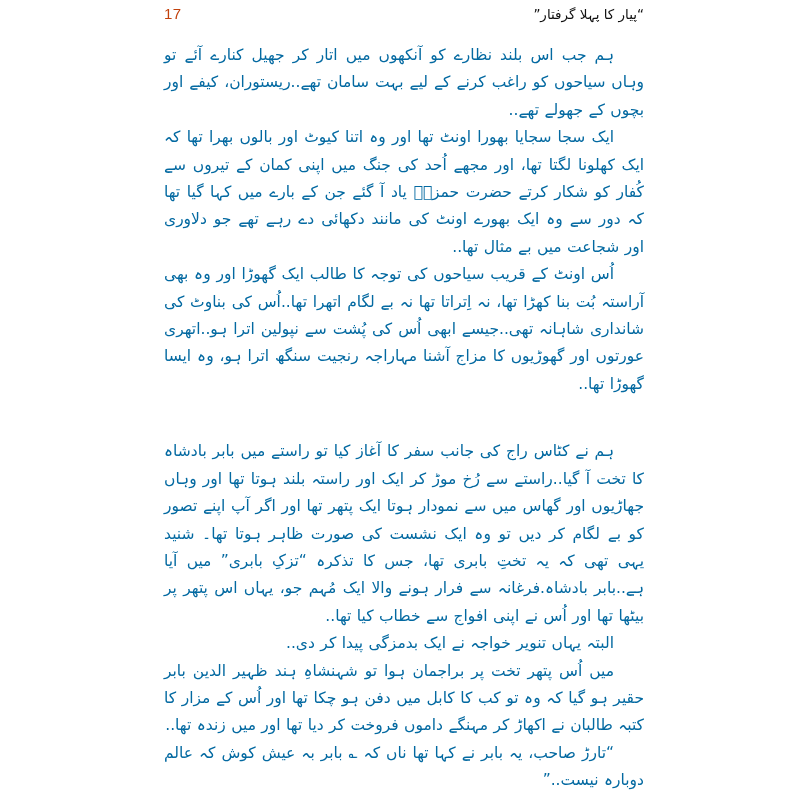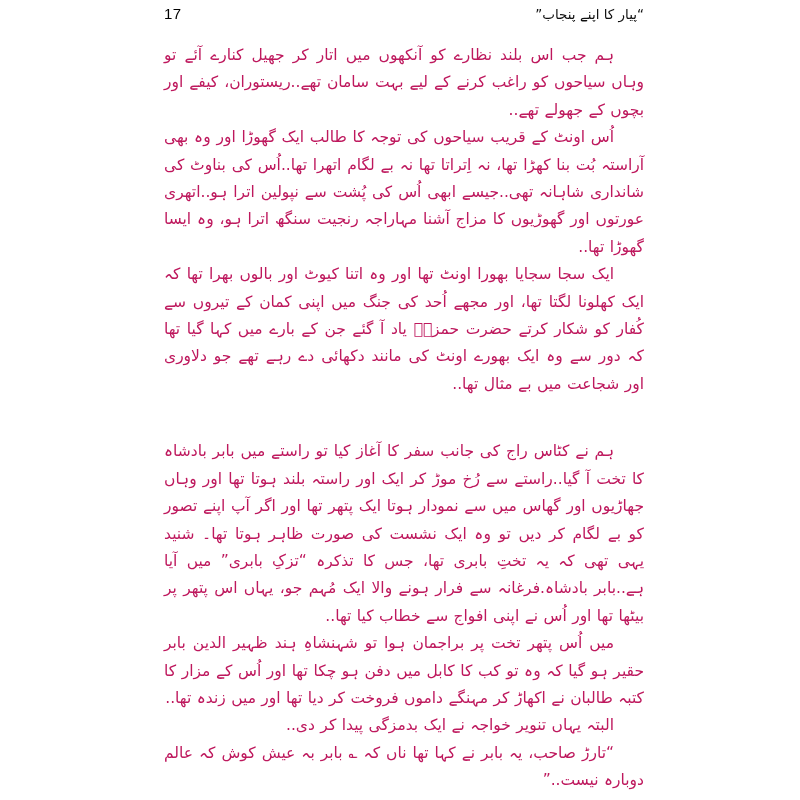--- a/index.html
+++ b/index.html
@@ -20,63 +20,63 @@
     position: absolute;
     top: 5px;
     left: 164px;
     right: 156px;
     display: flex;
     justify-content: space-between;
     align-items: flex-start;
   }
   .page-number {
     font-size: 15px;
-    color: #000000;
+    color: #c2410c;
     font-family: "Liberation Sans", sans-serif;
     letter-spacing: 0.5px;
   }
   .page-title {
     direction: rtl;
     font-size: 13.5px;
     color: #101010;
     line-height: 18px;
   }
   .page-body {
     position: absolute;
     top: 42px;
     left: 164px;
     right: 156px;
     bottom: 8px;
     direction: rtl;
     text-align: justify;
     font-size: 15.5px;
     line-height: 27.4px;
-    color: #be185d;
+    color: #0369a1;
     word-spacing: 0.5px;
   }
   .para {
     margin: 0;
     text-indent: 30px; 
   }
   .para.gap-before {
     margin-top: 40px; 
   }
 </style>
 </head>
 <body>
 
 <div class="page">
   <div class="page-header">
     <span class="page-number">17</span>
-    <span class="page-title">“پیار کا اپنے پنجاب”</span>
+    <span class="page-title">“پیار کا پہلا گرفتار”</span>
   </div>
 
   <div class="page-body">
 
   <p class="para">ہم جب اس بلند نظارے کو آنکھوں میں اتار کر جھیل کنارے آئے تو وہاں سیاحوں کو راغب کرنے کے لیے بہت سامان تھے..ریستوران، کیفے اور بچوں کے جھولے تھے..</p>
+      <p class="para">ایک سجا سجایا بھورا اونٹ تھا اور وہ اتنا کیوٹ اور بالوں بھرا تھا کہ ایک کھلونا لگتا تھا، اور مجھے اُحد کی جنگ میں اپنی کمان کے تیروں سے کُفار کو شکار کرتے حضرت حمزہؓ یاد آ گئے جن کے بارے میں کہا گیا تھا کہ دور سے وہ ایک بھورے اونٹ کی مانند دکھائی دے رہے تھے جو دلاوری اور شجاعت میں بے مثال تھا..</p>
       <p class="para">اُس اونٹ کے قریب سیاحوں کی توجہ کا طالب ایک گھوڑا اور وہ بھی آراستہ بُت بنا کھڑا تھا، نہ اِتراتا تھا نہ بے لگام اتھرا تھا..اُس کی بناوٹ کی شانداری شاہانہ تھی..جیسے ابھی اُس کی پُشت سے نپولین اترا ہو..اتھری عورتوں اور گھوڑیوں کا مزاج آشنا مہاراجہ رنجیت سنگھ اترا ہو، وہ ایسا گھوڑا تھا..</p>
-      <p class="para">ایک سجا سجایا بھورا اونٹ تھا اور وہ اتنا کیوٹ اور بالوں بھرا تھا کہ ایک کھلونا لگتا تھا، اور مجھے اُحد کی جنگ میں اپنی کمان کے تیروں سے کُفار کو شکار کرتے حضرت حمزہؓ یاد آ گئے جن کے بارے میں کہا گیا تھا کہ دور سے وہ ایک بھورے اونٹ کی مانند دکھائی دے رہے تھے جو دلاوری اور شجاعت میں بے مثال تھا..</p>
       <p class="para gap-before">ہم نے کٹاس راج کی جانب سفر کا آغاز کیا تو راستے میں بابر بادشاہ کا تخت آ گیا..راستے سے رُخ موڑ کر ایک اور راستہ بلند ہوتا تھا اور وہاں جھاڑیوں اور گھاس میں سے نمودار ہوتا ایک پتھر تھا اور اگر آپ اپنے تصور کو بے لگام کر دیں تو وہ ایک نشست کی صورت ظاہر ہوتا تھا۔ شنید یہی تھی کہ یہ تختِ بابری تھا، جس کا تذکرہ “تزکِ بابری” میں آیا ہے..بابر بادشاہ.فرغانہ سے فرار ہونے والا ایک مُہم جو، یہاں اس پتھر پر بیٹھا تھا اور اُس نے اپنی افواج سے خطاب کیا تھا..</p>
+      <p class="para">البتہ یہاں تنویر خواجہ نے ایک بدمزگی پیدا کر دی..</p>
       <p class="para">میں اُس پتھر تخت پر براجمان ہوا تو شہنشاہِ ہند ظہیر الدین بابر حقیر ہو گیا کہ وہ تو کب کا کابل میں دفن ہو چکا تھا اور اُس کے مزار کا کتبہ طالبان نے اکھاڑ کر مہنگے داموں فروخت کر دیا تھا اور میں زندہ تھا..</p>
-      <p class="para">البتہ یہاں تنویر خواجہ نے ایک بدمزگی پیدا کر دی..</p>
       <p class="para">“تارڑ صاحب، یہ بابر نے کہا تھا ناں کہ ؎ بابر بہ عیش کوش کہ عالم دوبارہ نیست..”</p>
     </div>
 </div>
 
 </body></html>

